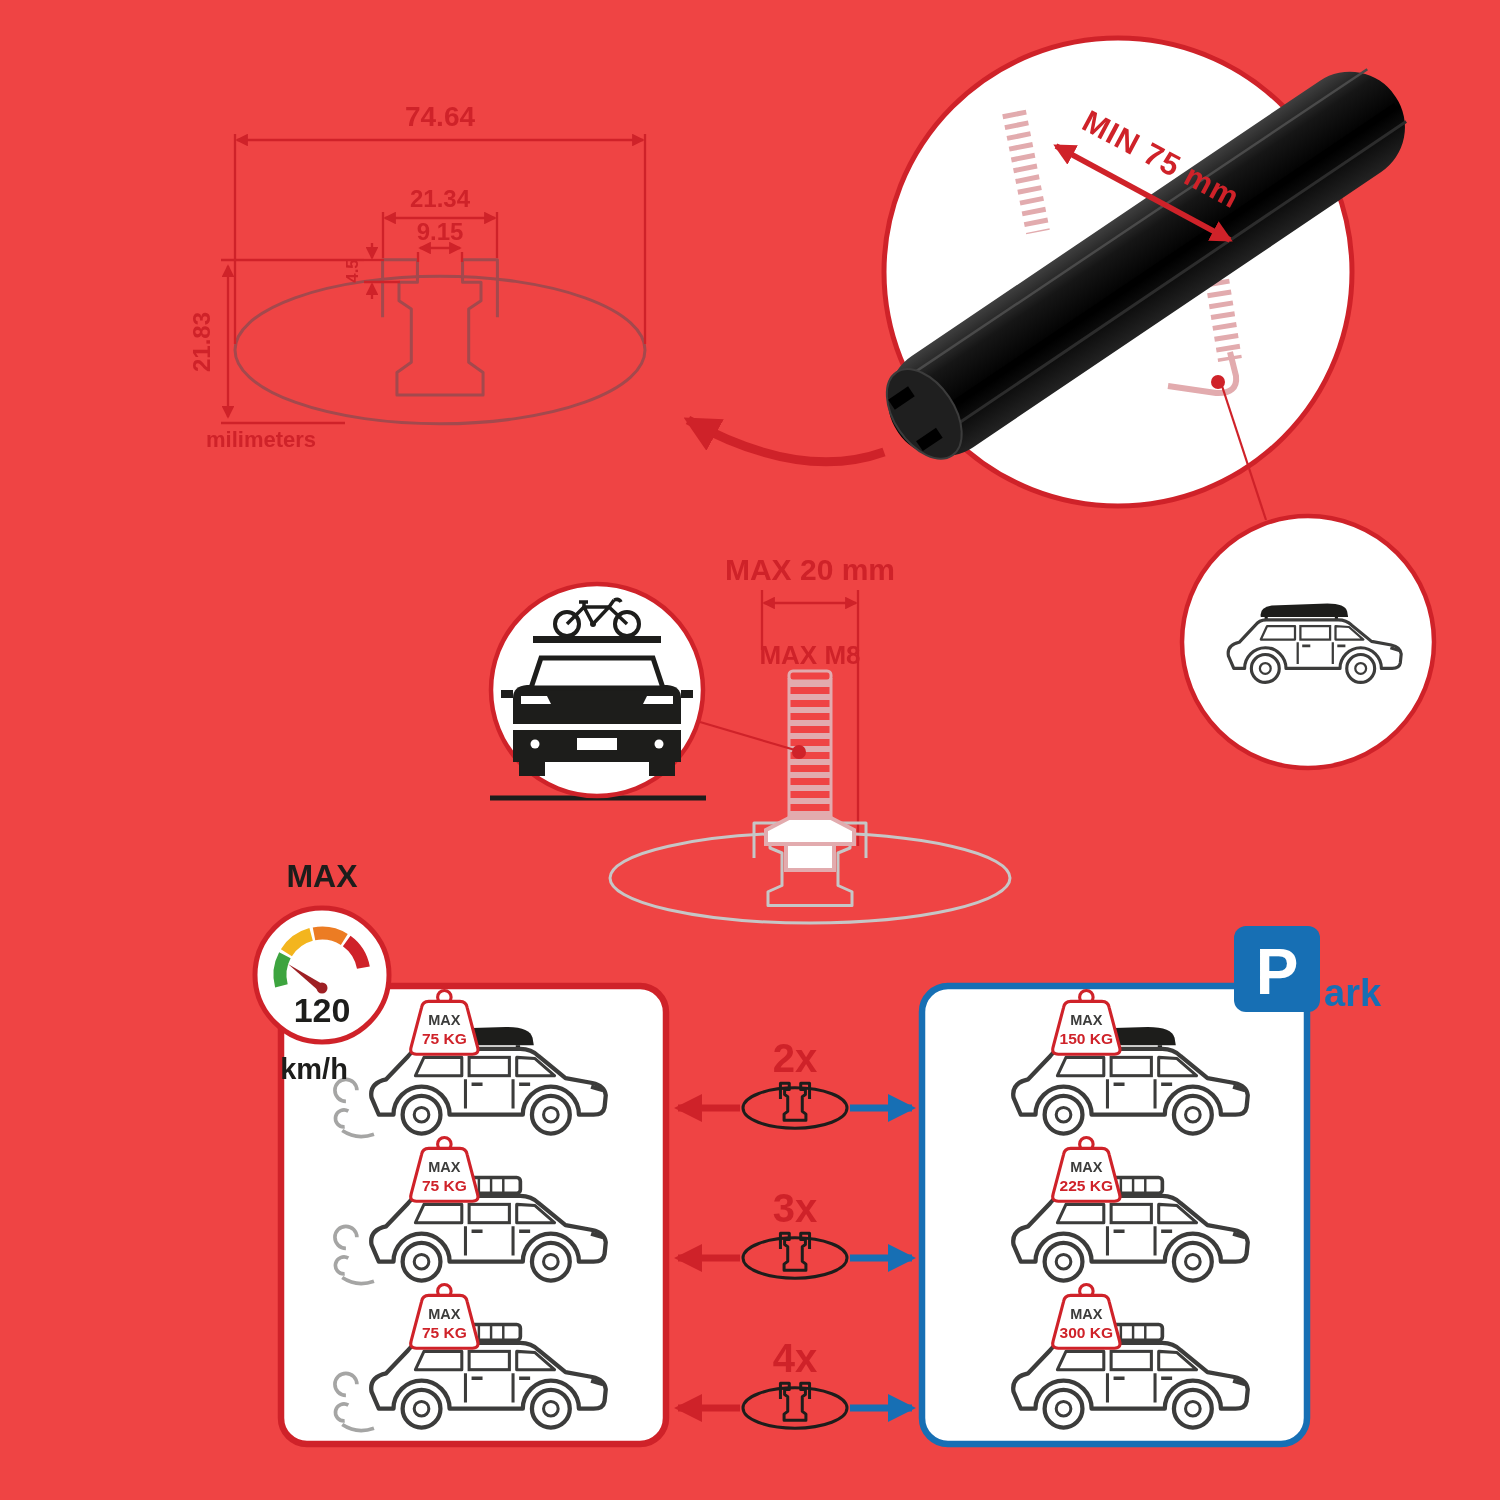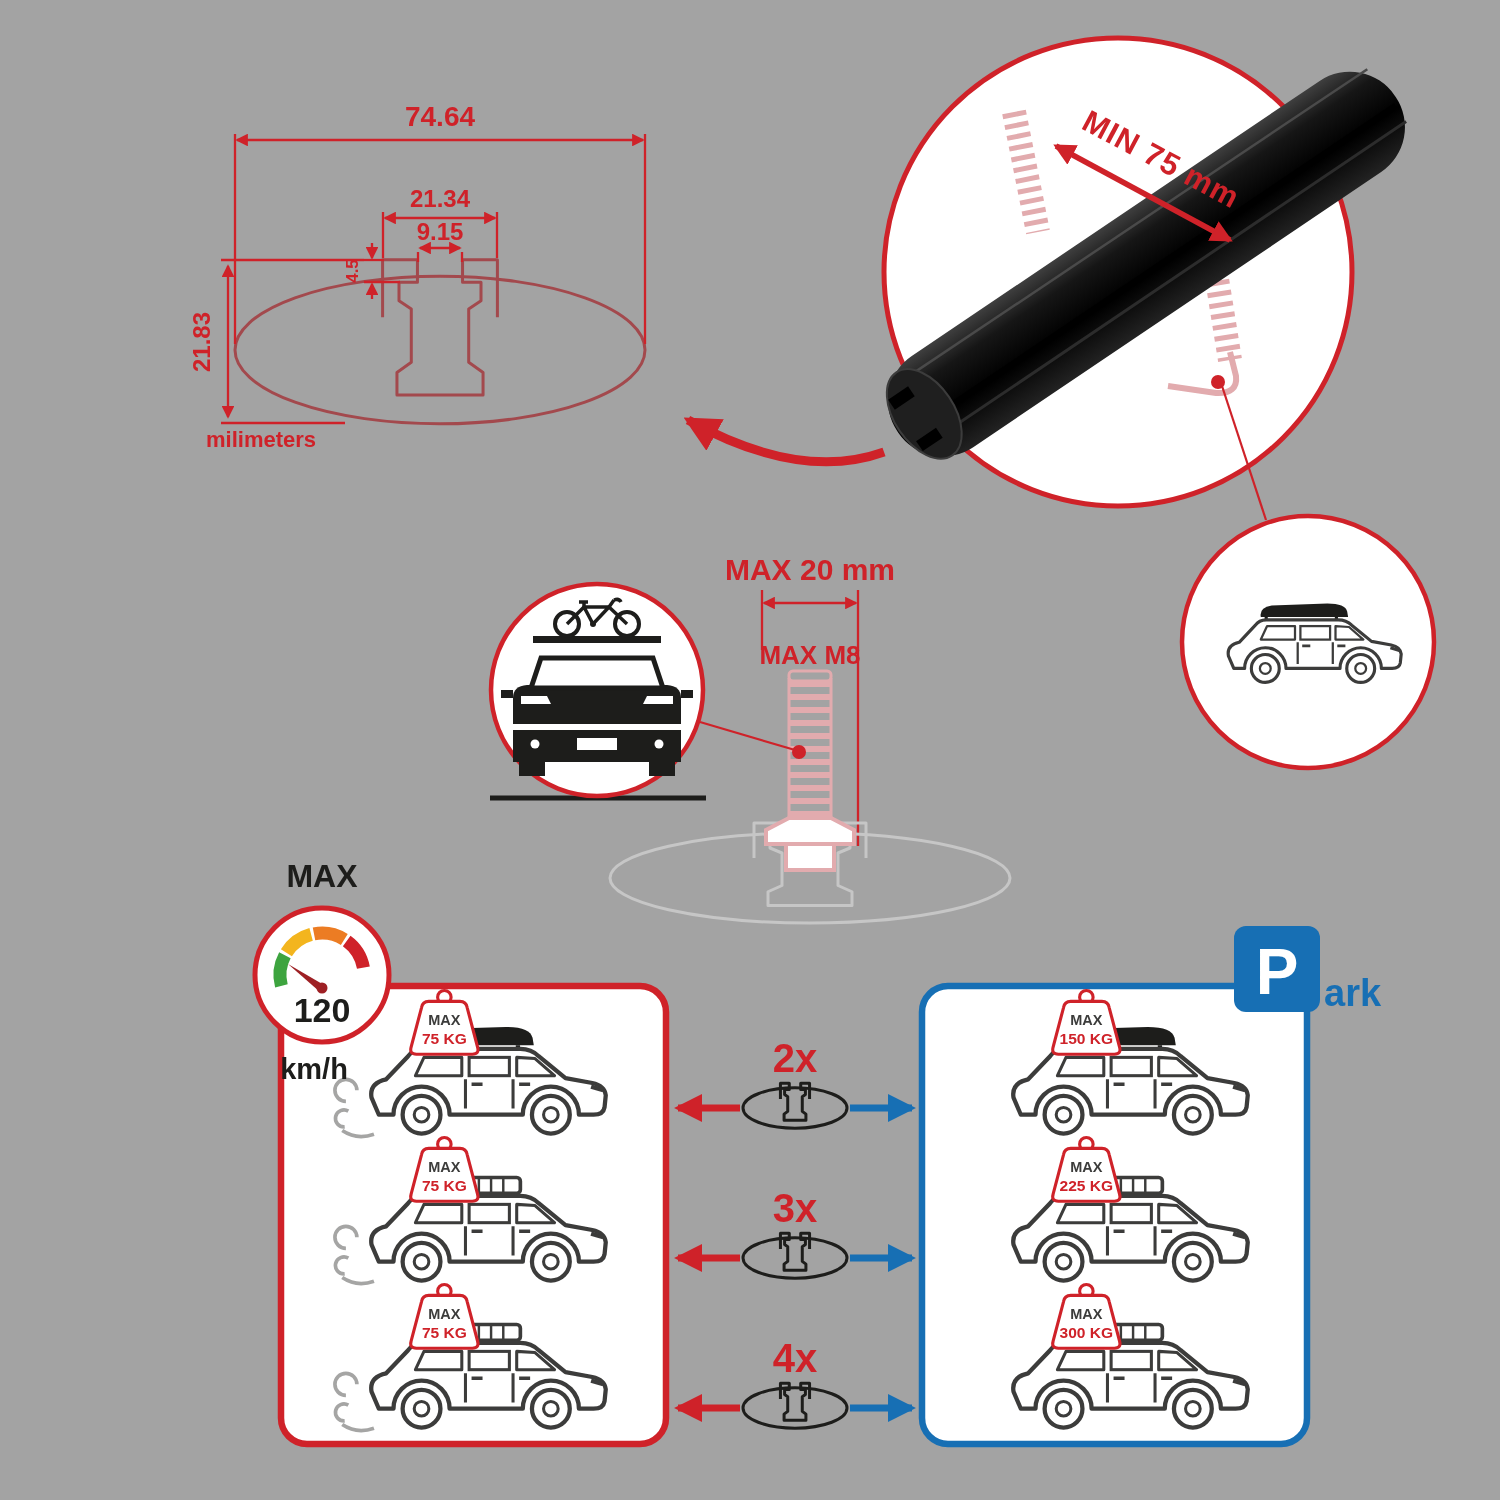--- a/index.html
+++ b/index.html
@@ -1,16 +1,16 @@
 <!DOCTYPE html>
 <html lang="en"><head>
 <meta charset="utf-8">
 <style>
   html,body{margin:0;padding:0;background:#fff;}
-  .stage{position:relative;width:1500px;height:1500px;background:#a3a3a3;overflow:hidden;}
+  .stage{position:relative;width:1500px;height:1500px;background:#ef4444;overflow:hidden;}
   svg{position:absolute;left:0;top:0;}
   text{font-family:"Liberation Sans",sans-serif;font-weight:bold;}
   .dimtxt{fill:#cf2229;font-size:28px;}
   .dimtxt-m{fill:#cf2229;font-size:24px;}
   .dimtxt-s{fill:#cf2229;font-size:17px;}
   .unit{fill:#cf2229;font-size:22px;}
   .minspan{fill:#cf2229;font-size:31px;letter-spacing:1px;}
   .boltmax{fill:#cf2229;font-size:30px;}
   .boltthread{fill:#cf2229;font-size:26px;}
   .speedmax{fill:#1d1d1b;font-size:32px;}

